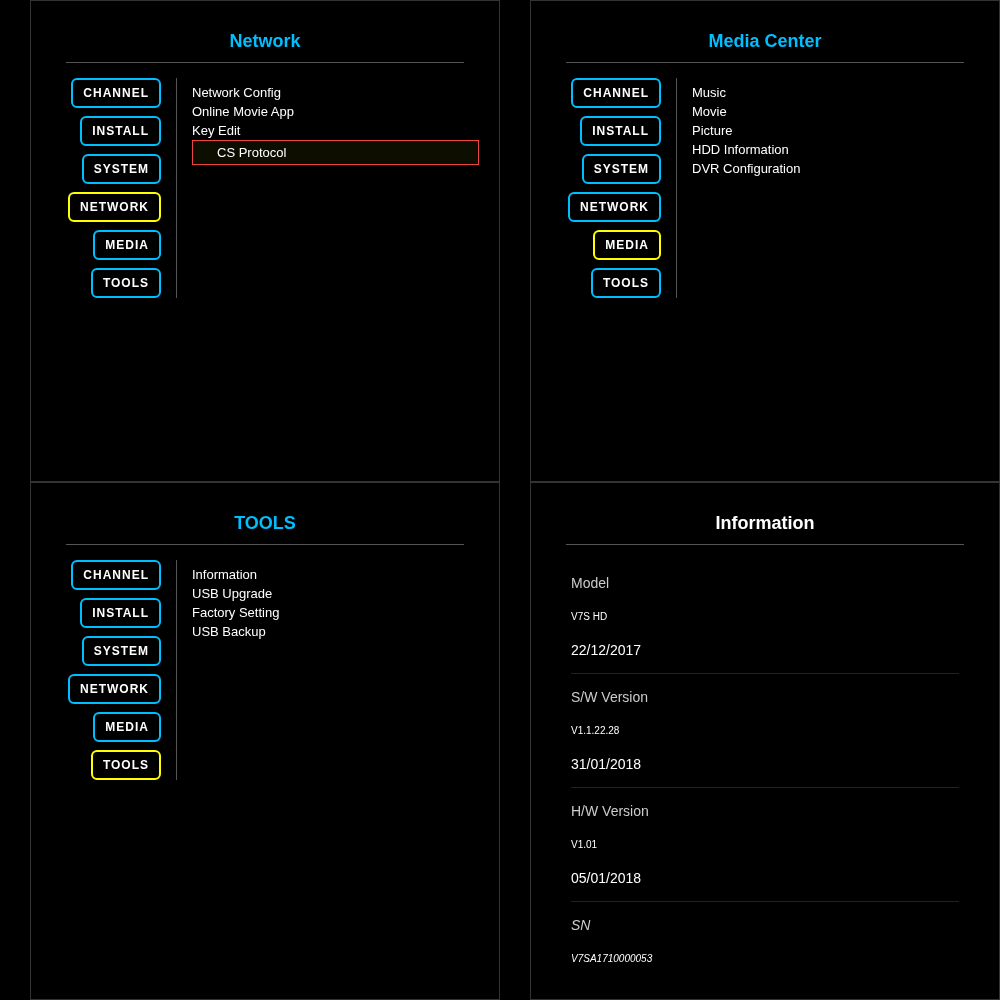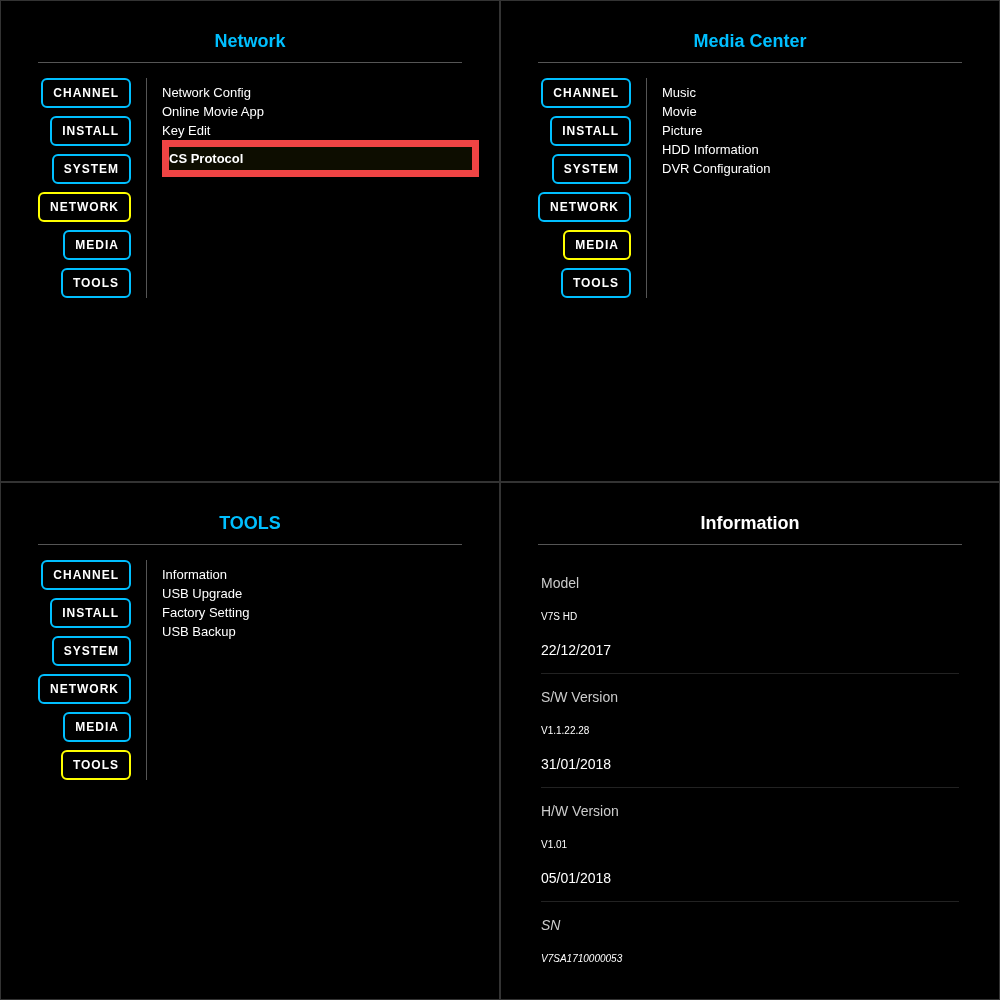--- a/index.html
+++ b/index.html
@@ -20,20 +20,21 @@
     }
 
     .quadrant {
       background: #000;
       border: 1px solid #333;
       position: relative;
       display: flex;
       flex-direction: column;
       align-items: center;
       padding-top: 30px;
+      margin-left: 30px;
     }
 
     .quadrant-title {
       color: #00bfff;
       font-size: 18px;
       font-weight: bold;
       margin-bottom: 10px;
       text-align: center;
     }
 
@@ -97,25 +98,24 @@
     }
 
     .menu-item {
       color: #fff;
       font-size: 13px;
       cursor: pointer;
       padding: 2px 0;
     }
 
     .menu-item.highlighted {
-      border: 7px solid #ef4444;
+      border: 1px solid #ef4444;
       background: rgba(255,255,0,0.05);
-      padding: 4px 0;
-      color: #fff;
-      font-weight: bold;
+      padding: 4px 24px;
+      color: #fff;
     }
 
     
     .info-content {
       width: 100%;
       padding: 0 40px;
     }
 
     .info-row {
       display: flex;

